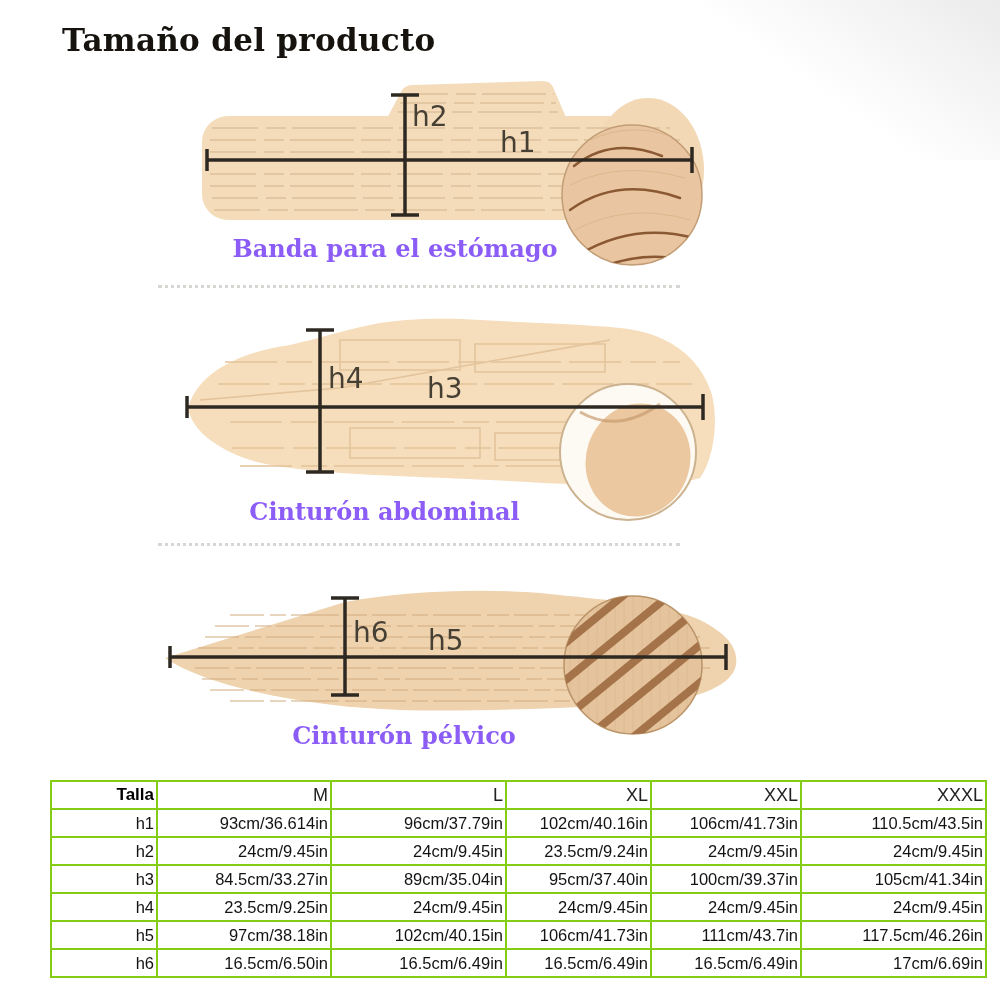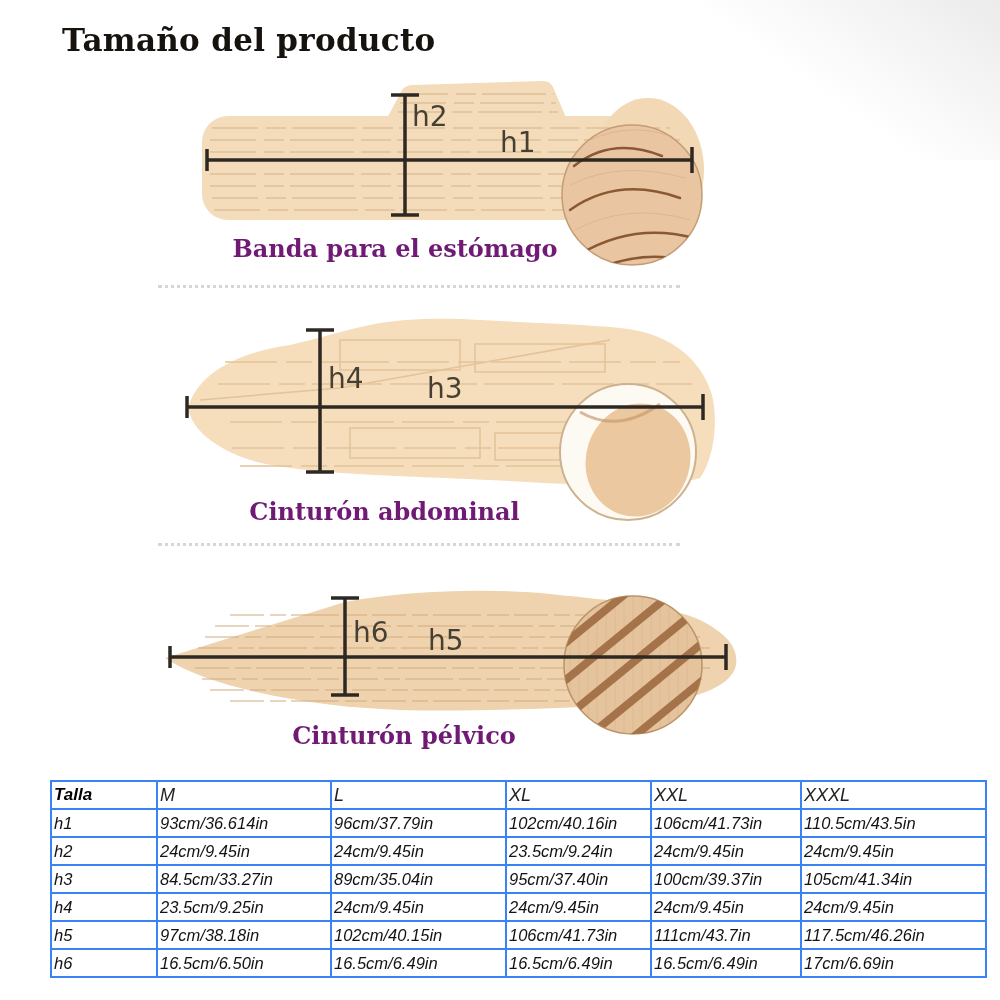--- a/index.html
+++ b/index.html
@@ -17,39 +17,39 @@
     font-family:"DejaVu Serif", serif; font-weight:800; font-size:31px;
     color:#16120e; letter-spacing:0.3px;
   }
   .figure { position:absolute; }
   .fig1 { left:150px; top:70px; }
   .fig2 { left:140px; top:300px; }
   .fig3 { left:110px; top:580px; }
   .caption {
     position:absolute; text-align:center;
     font-family:"DejaVu Serif", serif; font-weight:700; font-size:24px;
-    color:#701a75;
+    color:#8b5cf6;
   }
   .cap1 { left:150px; top:234px; width:490px; }
   .cap2 { left:142px; top:497px; width:485px; }
   .cap3 { left:159px; top:721px; width:490px; }
   .sep { position:absolute; left:158px; width:522px; height:0; border-top:3px dotted #d8d6d3; }
   .sep1 { top:285px; }
   .sep2 { top:543px; }
   .dim-label {
     font-family:"DejaVu Sans", sans-serif; font-size:28px; fill:#463f34;
   }
   .size-table {
     position:absolute; left:50px; top:780px; width:935px;
     border-collapse:collapse; table-layout:fixed; background:#fff;
   }
   .size-table th, .size-table td {
-    border:2px solid #3b82f6; text-align:left; vertical-align:middle;
+    border:2px solid #84cc16; text-align:right; vertical-align:middle;
     padding:1px 2px; height:24px; font-size:16.5px; color:#131313;
-    overflow:hidden; white-space:nowrap;font-style:italic;
+    overflow:hidden; white-space:nowrap;
   }
   .size-table th { font-size:18px; font-weight:400; color:#222; }
   .size-table th.first-col { font-size:17px; font-weight:700; color:#000; }
 </style>
 </head>
 <body>
 
 <div class="tint"></div>
 
 <div class="page-title">Tamaño del producto</div>

